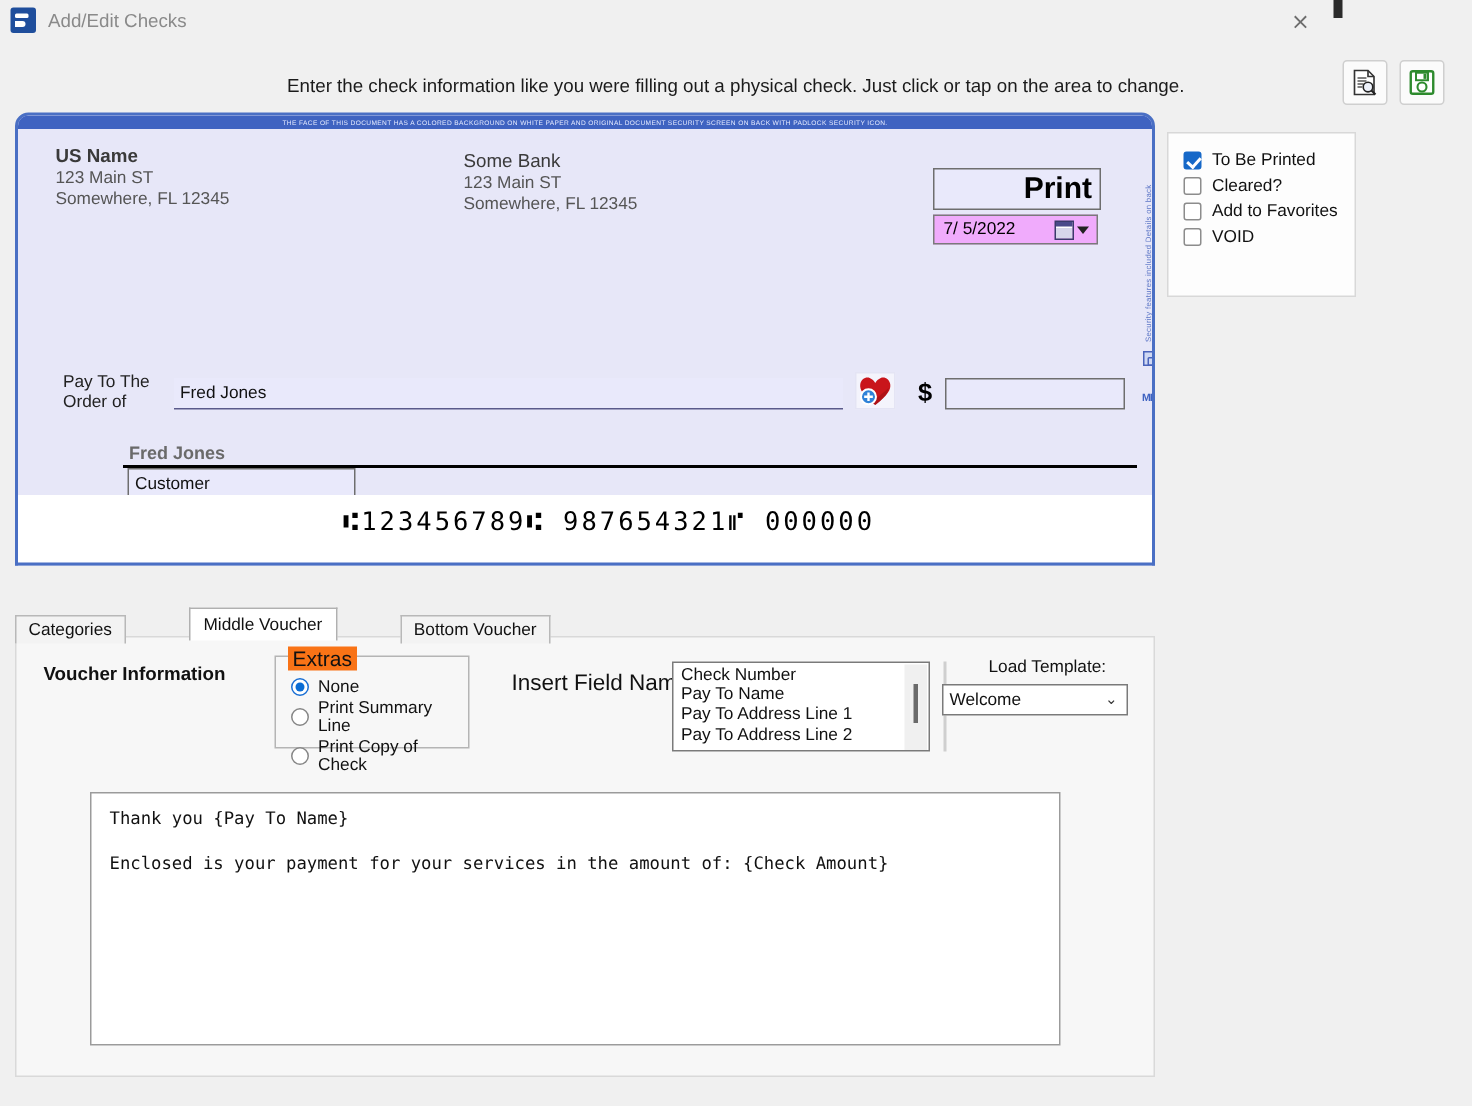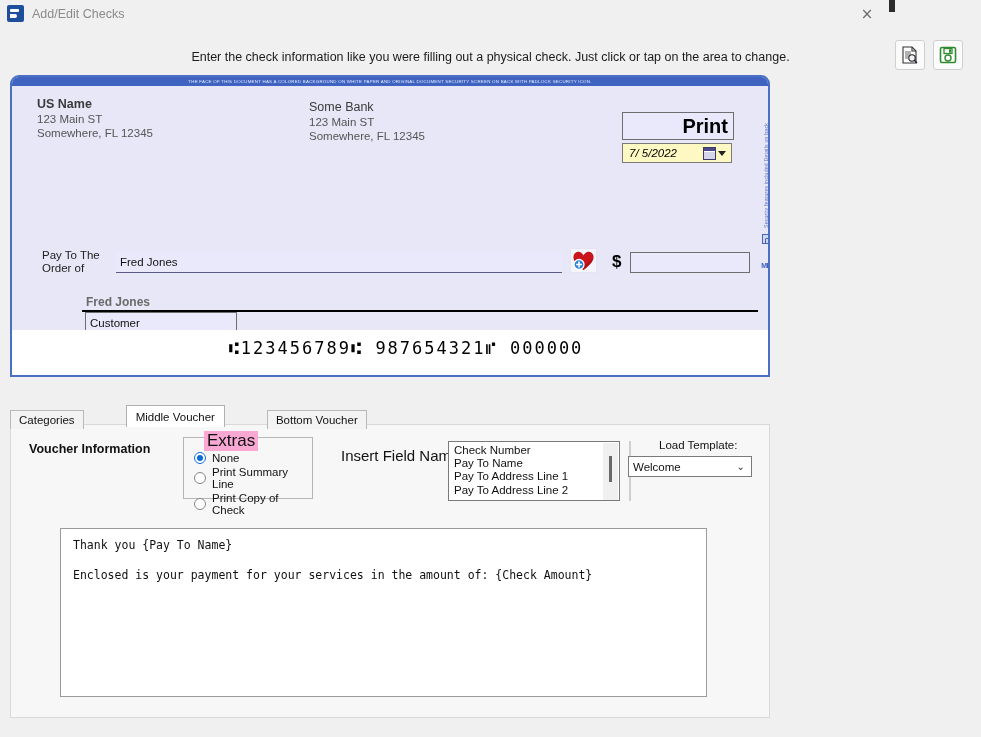--- a/index.html
+++ b/index.html
@@ -85,22 +85,22 @@
   .print-box {
     position: absolute; left: 610px; top: 35px; width: 112px; height: 28px;
     background: #e9e9fb; border: 1px solid #6e6e6e;
     display: flex; align-items: center; justify-content: flex-end;
     padding-right: 5px;
     font-size: 20px; font-weight: bold; color: #000;
     cursor: text;
   }
   .date-box {
     position: absolute; left: 610px; top: 66px; width: 110px; height: 20px;
-    background: #fef9c3; border: 1px solid #7a7a7a;
-    display: flex; align-items: center; cursor: pointer; font-style: italic;
+    background: #f0abfc; border: 1px solid #7a7a7a;
+    display: flex; align-items: center; cursor: pointer;
   }
   .date-val { font-size: 11.5px; color: #000; padding-left: 6px; flex: 1; }
   .cal-ico {
     width: 13px; height: 13px; border: 1px solid #3a3a6a; margin-right: 2px;
     background: linear-gradient(#fff 0 35%, #d6d6ea 35% 100%);
     position: relative; flex: none;
   }
   .cal-ico::before {
     content:""; position:absolute; left:0; top:0; right:0; height:3px; background:#4a4a8a;
   }
@@ -186,22 +186,22 @@
     position: absolute; left: 10px; top: 424px; width: 760px; height: 294px;
     background: #f7f7f7; border: 1px solid #d9d9d9; z-index: 1;
   }
   .voucher-title { position: absolute; left: 18px; top: 17px; font-size: 12.5px; font-weight: bold; color: #111; }
 
   .fieldset {
     position: absolute; left: 172px; top: 12px; width: 130px; height: 62px;
     border: 1px solid #b5b5b5; background: transparent;
   }
   .fieldset-legend {
-    position: absolute; left: 8px; top: -7px; background: #f9a8d4;
-    padding: 0 3px; font-size: 17px; color: #111; margin-left: 12px;
+    position: absolute; left: 8px; top: -7px; background: #f97316;
+    padding: 0 3px; font-size: 14px; color: #111;
   }
   .radio-row { display: flex; align-items: center; font-size: 11.5px; color: #111; margin: 0 0 2px 10px; cursor: pointer; }
   .radio {
     width: 12px; height: 12px; border-radius: 50%; border: 1px solid #878787;
     background: #fff; margin-right: 6px; flex: none; position: relative;
   }
   .radio.on { border-color: #1a6fd4; }
   .radio.on::after {
     content: ""; position: absolute; left: 2px; top: 2px; width: 6px; height: 6px;
     border-radius: 50%; background: #0a6cd4;
@@ -341,20 +341,39 @@
       <div class="sec-text">Security features included   Details on back</div>
       <div class="lock-ico"></div>
       <div class="mp-mark">MP</div>
     </div>
   </div>
 
   <div class="micr-band">
     <div class="micr-text">⑆123456789⑆  987654321⑈  000000</div>
   </div>
 
+  <div class="options">
+    <div style="height:12px"></div>
+    <div class="cb-row">
+      <span class="cb on"></span>
+      <span>To Be Printed</span>
+    </div>
+    <div class="cb-row">
+      <span class="cb"></span>
+      <span>Cleared?</span>
+    </div>
+    <div class="cb-row">
+      <span class="cb"></span>
+      <span>Add to Favorites</span>
+    </div>
+    <div class="cb-row">
+      <span class="cb"></span>
+      <span>VOID</span>
+    </div>
+  </div>
 
   <div class="tabstrip">
     <div class="tab">Categories</div>
     <div class="tab active">Middle Voucher</div>
     <div class="tab">Bottom Voucher</div>
   </div>
 
   <div class="tabpanel">
     <div class="voucher-title">Voucher Information</div>
 

